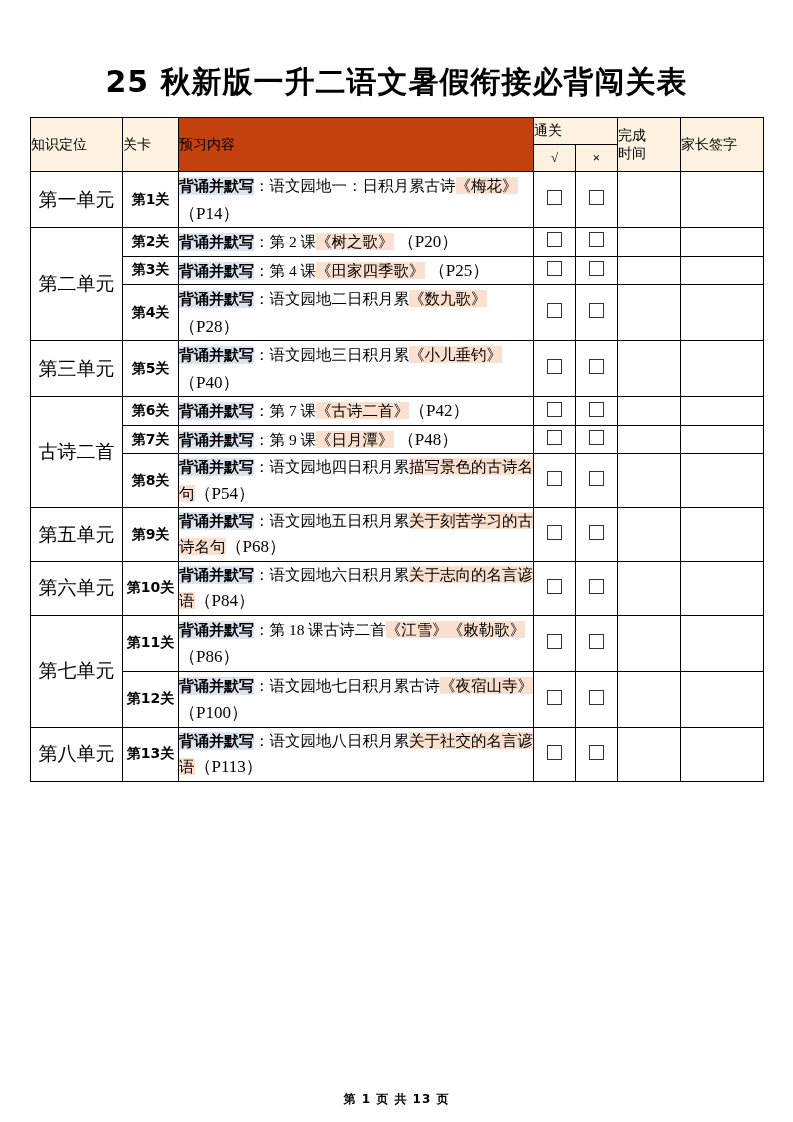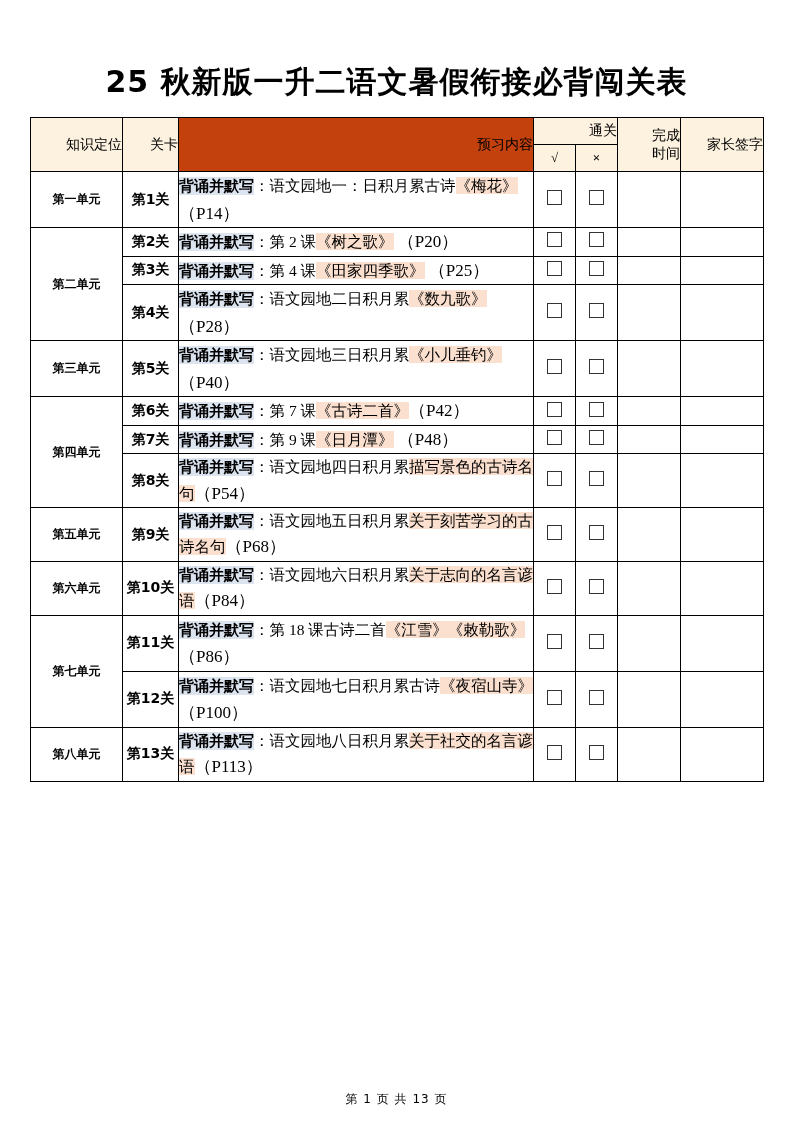--- a/index.html
+++ b/index.html
@@ -38,41 +38,41 @@
     table-layout: fixed;
   }
   table.main th, table.main td {
     border: 1px solid #000;
     padding: 0;
     vertical-align: middle;
   }
   
   .hdr {
     background: #fdf2e0;
-    text-align: right;
+    text-align: left;
     font-size: 14px;
     font-weight: normal;
     font-family: "Liberation Serif", serif;
     height: 26px;
   }
   .hdr.green {
     background: #c2410c;
   }
   .hdr-tall { height: 52px; }
   .hdr-sub {
     background: #fdf2e0;
     text-align: center;
     font-size: 13px;
     height: 26px;
   }
   
   td.unit {
     text-align: center;
-    font-size: 12px;
-    font-weight: bold;
+    font-size: 19px;
+    font-weight: normal;
     font-family: "DejaVu Sans", "Liberation Sans", sans-serif;
   }
   td.level {
     text-align: center;
     font-size: 14px;
     font-family: "DejaVu Sans", "Liberation Sans", sans-serif;
     font-weight: bold;
   }
   td.content {
     font-size: 15.5px;
@@ -105,21 +105,21 @@
     font-size: 17px;
   }
   .footer {
     position: absolute;
     bottom: 14px;
     left: 0;
     width: 793px;
     text-align: center;
     font-size: 12px;
     font-family: "DejaVu Sans", "Liberation Sans", sans-serif;
-    font-weight: normal;
+    font-weight: bold;
     letter-spacing: 1px;
   }
 </style>
 </head>
 <body>
 
 <div class="page">
 
   <div class="doc-title">25 秋新版一升二语文暑假衔接必背闯关表</div>
 
@@ -188,21 +188,21 @@
         <tr>
           <td class="unit" rowspan="1">第三单元</td>
           <td class="level">第5关</td>
           <td class="content"><span class="hl-blue">背诵并默写</span><span>：语文园地三日积月累</span><span class="hl-orange">《小儿垂钓》</span><span class="pg"> （P40）</span></td>
           <td class="ckcell"><span class="chk"></span></td>
           <td class="ckcell"><span class="chk"></span></td>
           <td class="blank"></td>
           <td class="blank"></td>
         </tr>
         <tr>
-          <td class="unit" rowspan="3">第四单元</td>
+          <td class="unit" rowspan="3">古诗二首</td>
           <td class="level">第6关</td>
           <td class="content"><span class="hl-blue">背诵并默写</span><span>：第 7 课</span><span class="hl-orange">《古诗二首》</span><span class="pg">（P42）</span></td>
           <td class="ckcell"><span class="chk"></span></td>
           <td class="ckcell"><span class="chk"></span></td>
           <td class="blank"></td>
           <td class="blank"></td>
         </tr>
         <tr>
           <td class="level">第7关</td>
           <td class="content"><span class="hl-blue">背诵并默写</span><span>：第 9 课</span><span class="hl-orange">《日月潭》</span><span class="pg"> （P48）</span></td>

